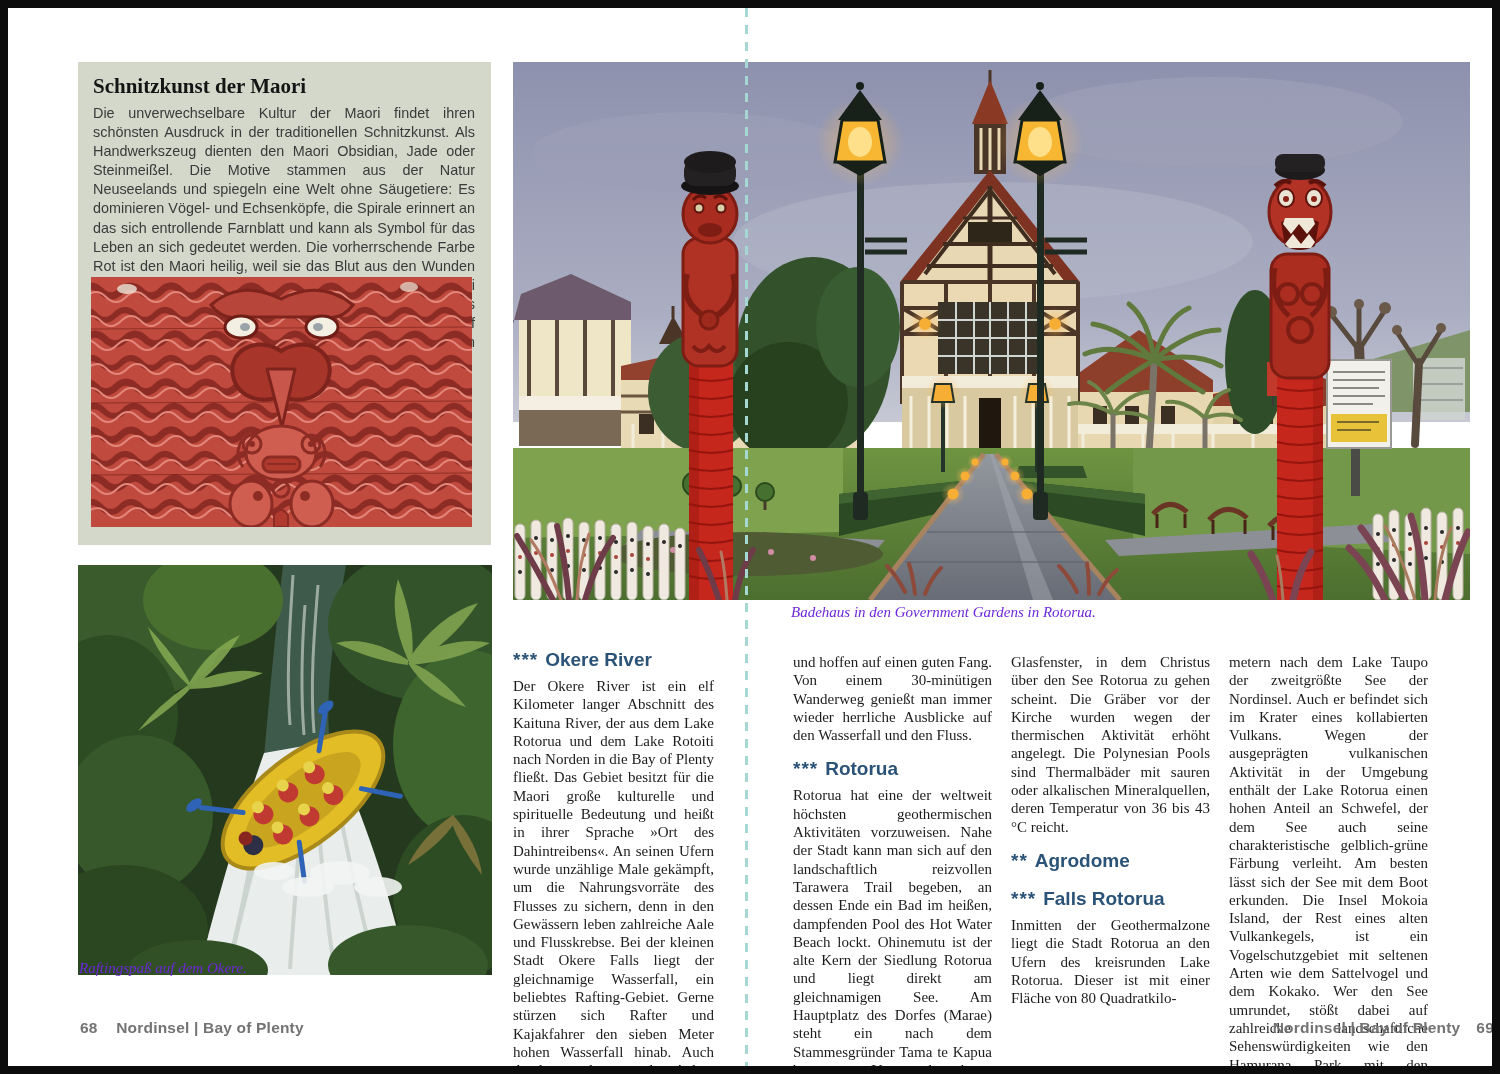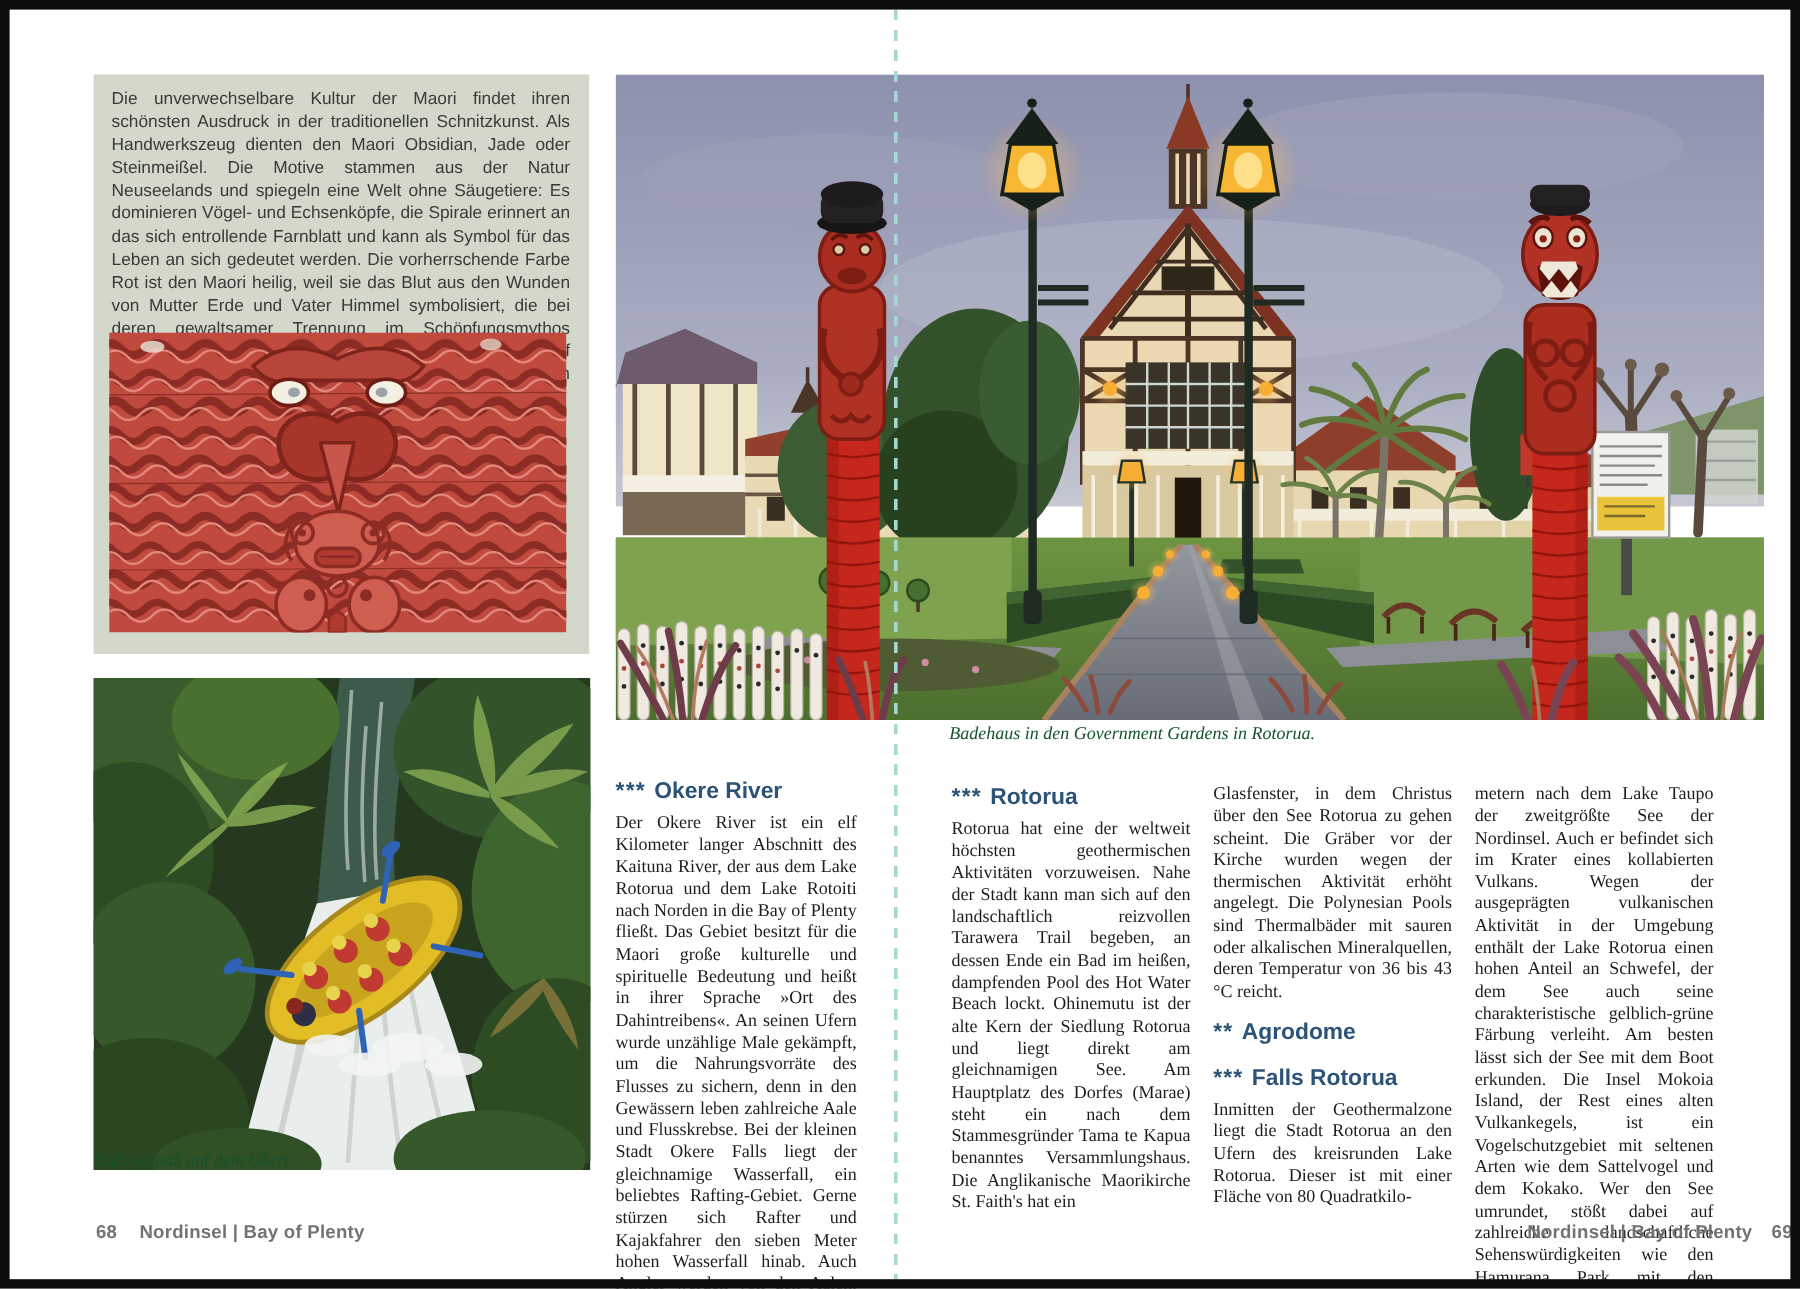--- a/index.html
+++ b/index.html
@@ -9,40 +9,41 @@
   #gutter{position:absolute;left:745px;top:8px;bottom:8px;width:3px;z-index:45;
           background:repeating-linear-gradient(to bottom,#a5d8d2 0 9px,rgba(0,0,0,0) 9px 17px);}
   .abs{position:absolute;}
   
   #info-box{left:78px;top:62px;width:413px;height:483px;background:#d3d8cb;box-sizing:border-box;
             padding:12px 16px 0 15px;}
   .box-title{font-family:"Liberation Serif",serif;font-weight:bold;font-size:21px;line-height:25px;
              color:#141414;margin:0 0 5px 0;}
   .box-body{font-family:"Liberation Sans",sans-serif;font-size:14.4px;line-height:19.1px;
             color:#3a3a3a;text-align:justify;margin:0;hyphens:auto;-webkit-hyphens:auto;}
-  .caption{font-style:italic;font-size:15px;color:#14532d;font-family:"Liberation Serif",serif;}
+  .caption{font-style:italic;font-size:15px;color:#6d28d9;font-family:"Liberation Serif",serif;}
   .folio{font-family:"Liberation Sans",sans-serif;font-weight:bold;font-size:15.5px;color:#737373;
          letter-spacing:.2px;margin-left:32px;}
   
   .col{position:absolute;}
   .article-heading{font-family:Liberation Sans, sans-serif;font-weight:bold;font-size:19px;
                    line-height:24px;color:#2b5377;margin:14px 0 5px 0;}
   .col .article-heading:first-child{margin-top:0;}
   .article-heading .stars{margin-right:7px;letter-spacing:1px;}
   .article-body{font-size:15px;line-height:18.3px;color:#1c1c1c;text-align:justify;margin:0;
                 hyphens:auto;-webkit-hyphens:auto;}
   .article-body + .article-heading{margin-top:13px;}
   svg{display:block;}
 </style>
 </head>
 <body>
 
 <div id="frame">
 
   <div id="info-box" class="abs">
+    <h2 class="box-title">Schnitzkunst der Maori</h2>
     <p class="box-body">Die unverwechselbare Kultur der Maori findet ihren schönsten Ausdruck in der traditionellen Schnitzkunst. Als Handwerkszeug dienten den Maori Obsidian, Jade oder Steinmeißel. Die Motive stammen aus der Natur Neuseelands und spiegeln eine Welt ohne Säugetiere: Es dominieren Vögel- und Echsenköpfe, die Spirale erinnert an das sich entrollende Farnblatt und kann als Symbol für das Leben an sich gedeutet werden. Die vorherrschende Farbe Rot ist den Maori heilig, weil sie das Blut aus den Wunden von Mutter Erde und Vater Himmel symbolisiert, die bei deren gewaltsamer Trennung im Schöpfungsmythos entstanden. Bei figürlichen Darstellungen wird der Kopf überproportional groß wiedergegeben. Sie stellen vor allem Götter und Ahnen dar.</p>
   </div>
 
   <svg class="abs" style="left:91px;top:277px;" width="381" height="250" viewBox="0 0 381 250">
     <defs>
       <path id="wv" d="M-10 0 Q0 -10 10 0 T30 0 T50 0 T70 0 T90 0 T110 0 T130 0 T150 0 T170 0 T190 0 T210 0 T230 0 T250 0 T270 0 T290 0 T310 0 T330 0 T350 0 T370 0 T395 0"></path>
     </defs>
     <rect width="381" height="250" fill="#c14a3e"></rect>
     <g fill="none" stroke-linecap="round">
       <use href="#wv" y="14" stroke="#8c2c24" stroke-width="7"></use>
@@ -708,20 +709,21 @@
   </svg>
 
   <div class="abs caption" style="left:791px;top:604px;">Badehaus in den Government Gardens in Rotorua.</div>
 
   <div class="col" style="left:513px;top:648px;width:201px;">
     <h3 class="article-heading"><span class="stars">***</span><span>Okere River</span></h3>
     <p class="article-body">Der Okere River ist ein elf Kilometer langer Abschnitt des Kaituna River, der aus dem Lake Rotorua und dem Lake Rotoiti nach Norden in die Bay of Plenty fließt. Das Gebiet besitzt für die Maori große kulturelle und spirituelle Bedeutung und heißt in ihrer Sprache »Ort des Dahintreibens«. An seinen Ufern wurde unzählige Male gekämpft, um die Nahrungsvorräte des Flusses zu sichern, denn in den Gewässern leben zahlreiche Aale und Flusskrebse. Bei der kleinen Stadt Okere Falls liegt der gleichnamige Wasserfall, ein beliebtes Rafting-Gebiet. Gerne stürzen sich Rafter und Kajakfahrer den sieben Meter hohen Wasserfall hinab. Auch Angler werden von den Aalen, die im Felsenpool unter dem Wasserfall leben, angelockt</p>
   </div>
 
   <div class="col" style="left:793px;top:646px;width:199px;padding-top:7px;">
+    <p class="article-body">und hoffen auf einen guten Fang. Von einem 30-minütigen Wanderweg genießt man immer wieder herrliche Ausblicke auf den Wasserfall und den Fluss.</p>
     <h3 class="article-heading"><span class="stars">***</span><span>Rotorua</span></h3>
     <p class="article-body">Rotorua hat eine der weltweit höchsten geothermischen Aktivitäten vorzuweisen. Nahe der Stadt kann man sich auf den landschaftlich reizvollen Tarawera Trail begeben, an dessen Ende ein Bad im heißen, dampfenden Pool des Hot Water Beach lockt. Ohinemutu ist der alte Kern der Siedlung Rotorua und liegt direkt am gleichnamigen See. Am Hauptplatz des Dorfes (Marae) steht ein nach dem Stammesgründer Tama te Kapua benanntes Versammlungshaus. Die Anglikanische Maorikirche St. Faith's hat ein</p>
   </div>
 
   <div class="col" style="left:1011px;top:646px;width:199px;padding-top:7px;">
     <p class="article-body">Glasfenster, in dem Christus über den See Rotorua zu gehen scheint. Die Gräber vor der Kirche wurden wegen der thermischen Aktivität erhöht angelegt. Die Polynesian Pools sind Thermalbäder mit sauren oder alkalischen Mineralquellen, deren Temperatur von 36 bis 43 °C reicht.</p>
     <h3 class="article-heading"><span class="stars">**</span><span>Agrodome</span></h3>
     <h3 class="article-heading"><span class="stars">***</span><span>Falls Rotorua</span></h3>
     <p class="article-body">Inmitten der Geothermalzone liegt die Stadt Rotorua an den Ufern des kreisrunden Lake Rotorua. Dieser ist mit einer Fläche von 80 Quadratkilo-</p>
   </div>

